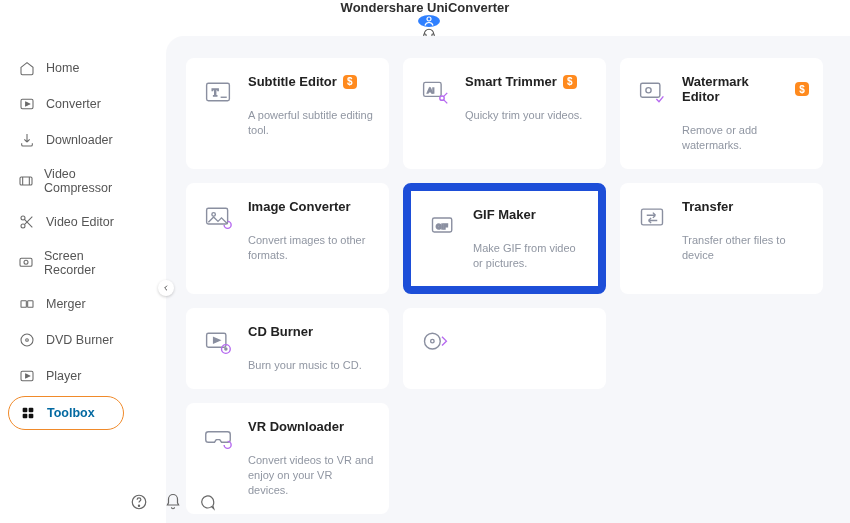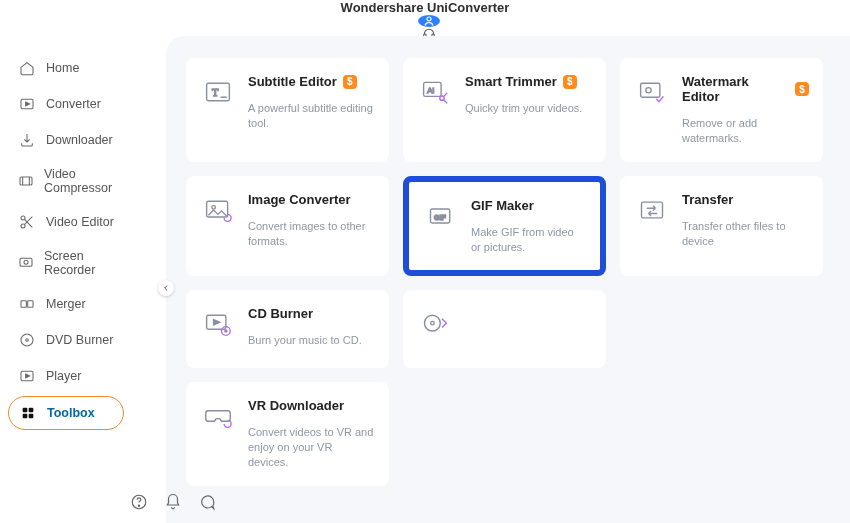--- a/index.html
+++ b/index.html
@@ -20,26 +20,26 @@
   .nav li.active { border: 1.5px solid #f08a2a; color:#0369a1; font-weight:700; }
   .nav .ic { width: 18px; height: 18px; margin-right: 10px; display:flex; align-items:center; justify-content:center; color:#6a6a6a; }
   .nav li.active .ic { color:#111; }
   .nav svg { width:16px; height:16px; }
   .side-foot { margin-top:auto; display:flex; gap:16px; padding: 4px 6px 2px; color:#666; }
   .side-foot .fb { width:18px; height:18px; }
   .collapse { position:absolute; right:-8px; top: 244px; width:16px; height:16px; border-radius:50%; background:#fff; box-shadow:0 1px 3px rgba(0,0,0,.2); display:flex; align-items:center; justify-content:center; font-size:10px; color:#555; }
   .main { flex:1; background:#f6f7fa; border-top-left-radius: 18px; padding: 22px 20px; overflow:auto; }
   .grid { display:grid; grid-template-columns: repeat(3, 203px); gap: 14px 14px; }
   .card { background:#fff; border-radius: 8px; padding: 16px 14px 16px 16px; display:flex; gap: 14px; min-height: 78px; cursor:pointer; }
-  .card.selected { border: 6px solid #1d4ed8; }
+  .card.selected { border: 8px solid #1d4ed8; }
   .card .cic { width: 32px; height: 32px; flex-shrink:0; display:flex; align-items:center; justify-content:center; color:#8a8fa0; margin-top:2px; }
   .card .cic svg { width:28px; height:28px; }
   .card .ct { display:flex; flex-direction:column; }
   .card .ct .h { font-size: 13px; font-weight:600; color:#222; display:flex; align-items:center; gap:6px; }
-  .card .ct .d { font-size: 11px; color:#9096a2; margin-top:12px; line-height:1.35; }
+  .card .ct .d { font-size: 11px; color:#9096a2; margin-top:19px; line-height:1.35; }
   .badge { width:14px; height:14px; border-radius:4px; background:#ff8a1e; color:#fff; font-size:10px; font-weight:700; display:inline-flex; align-items:center; justify-content:center; }
   .row4 { grid-column: 1 / 2; }
 </style>
 </head>
 <body>
 
 <div class="titlebar">
   <div class="logo"></div>
   <div class="app-title">Wondershare UniConverter</div>
   <div class="titlebar-spacer"></div>

